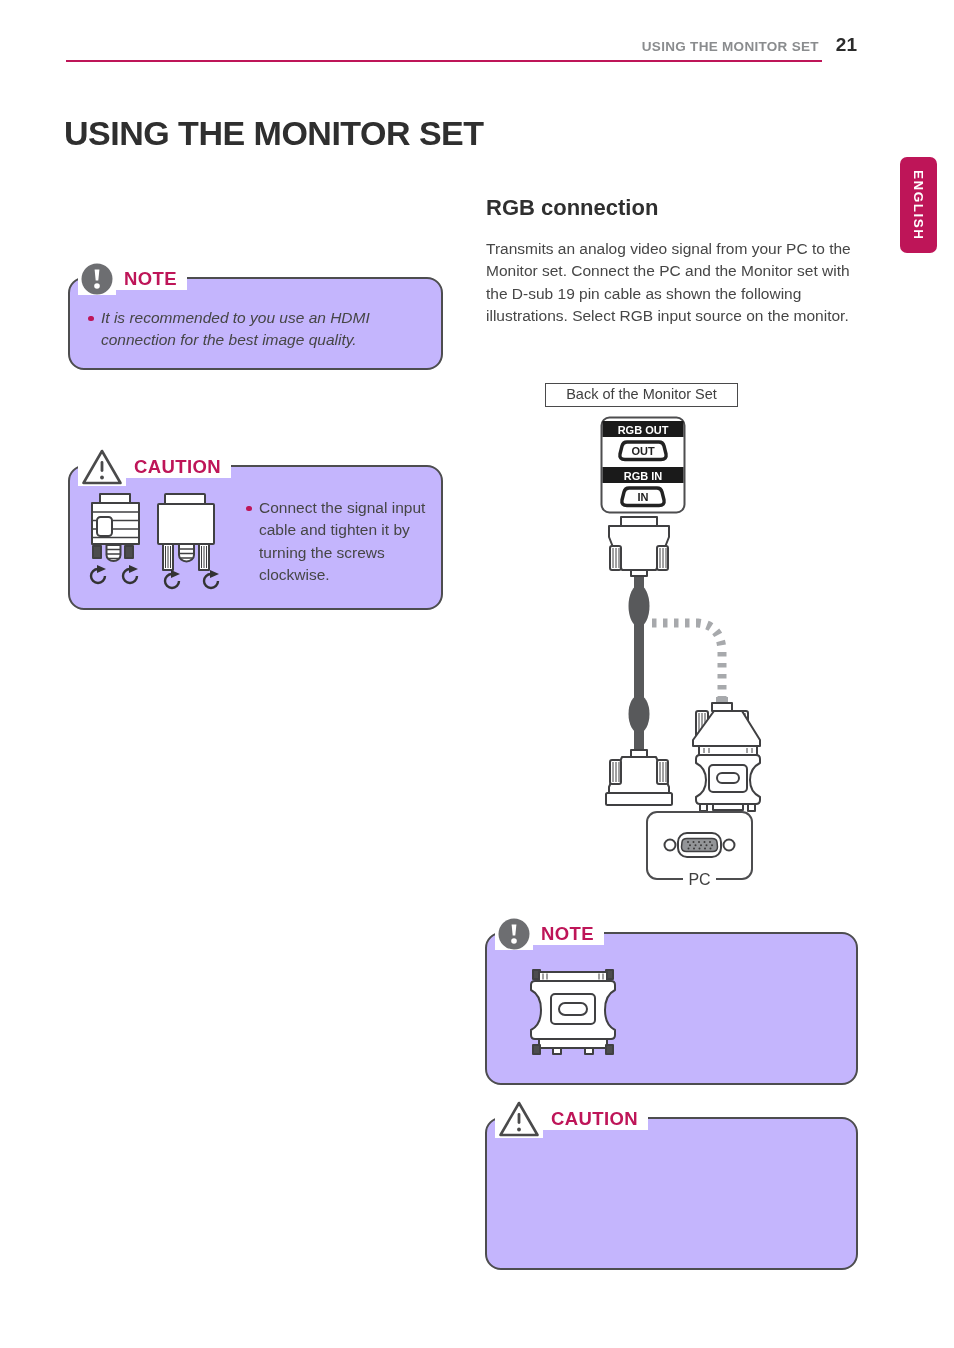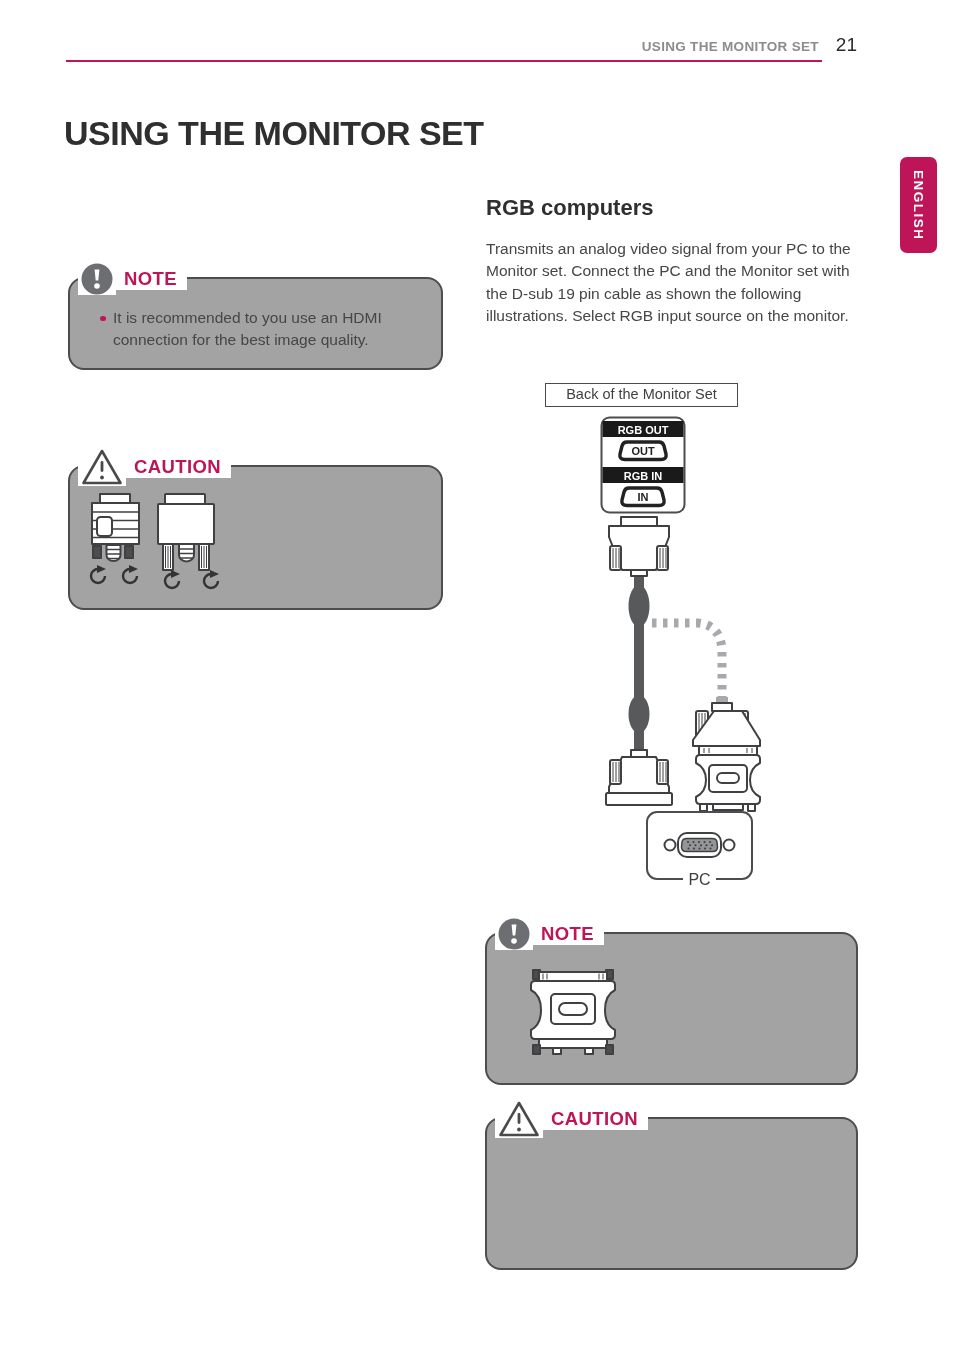--- a/index.html
+++ b/index.html
@@ -12,37 +12,37 @@
     --cable-dashed:#A7A9AC;
   }
   *{margin:0;padding:0;box-sizing:border-box;}
   html,body{background:#fff;}
   body{font-family:"Liberation Sans","DejaVu Sans",sans-serif;}
   .page{position:relative;width:954px;height:1348px;background:#fff;overflow:hidden;}
 
   
   .header-meta{position:absolute;top:34px;left:66px;width:791px;text-align:right;white-space:nowrap;}
   .header-section{font-size:13.5px;font-weight:bold;color:var(--header-gray);letter-spacing:.3px;vertical-align:baseline;}
-  .header-page{font-size:19px;font-weight:normal;color:#2B2B2B;margin-left:17px;vertical-align:baseline;}
+  .header-page{font-size:19px;font-weight:bold;color:#2B2B2B;margin-left:17px;vertical-align:baseline;}
   .header-rule{position:absolute;left:66px;top:60px;width:756px;height:2px;background:var(--accent);}
 
   
   .english-tab{position:absolute;left:900px;top:157px;width:37px;height:96px;background:var(--accent);
     border-radius:7px;color:#fff;display:flex;align-items:center;justify-content:center;
     writing-mode:vertical-rl;font-weight:bold;font-size:13.5px;letter-spacing:1.5px;}
 
   
   .doc-title{position:absolute;left:64px;top:114px;font-size:34px;font-weight:bold;color:var(--heading-text);letter-spacing:-0.5px;}
   .h2-pink{position:absolute;left:66px;top:192px;font-size:24px;font-weight:bold;color:var(--accent);}
   .h3-dark{position:absolute;left:486px;top:195px;font-size:22px;font-weight:bold;color:var(--heading-text);}
 
   .body-par{position:absolute;left:486px;top:238px;width:378px;font-size:15.5px;line-height:22.4px;color:var(--body-text);}
 
   
-  .callout{position:absolute;border:2px solid var(--box-border);border-radius:16px;background:#a3a3a3;}
+  .callout{position:absolute;border:2px solid var(--box-border);border-radius:16px;background:#c4b5fd;}
   .callout-head{position:absolute;top:-18px;left:8px;height:36px;display:flex;align-items:center;}
   .iconwrap{background:#fff;padding:0 3px;display:flex;align-items:center;}
   .callout-label{background:#fff;padding:0 10px 0 8px;color:var(--accent);font-weight:bold;font-size:18.5px;letter-spacing:.4px;}
   .note-circle{width:32px;height:32px;display:block;}
   .bullets{list-style:none;position:absolute;}
   .bullets li{position:relative;padding-left:15px;color:var(--body-text);font-size:15.5px;line-height:22.4px;}
   .bullets li::before{content:"";position:absolute;left:2px;top:8.5px;width:5.5px;height:5.5px;border-radius:50%;background:var(--accent);}
 
   
   .diagram-caption{position:absolute;left:545px;top:383px;width:193px;height:24px;border:1.5px solid #4A4A4B;
@@ -69,21 +69,21 @@
     <div class="callout-head">
       <span class="iconwrap">
         <svg class="note-circle" viewBox="0 0 32 32">
           <circle cx="16" cy="16" r="15.5" fill="#6D6E71"></circle>
           <path d="M13.6 6.5 h4.8 l-1.1 11 h-2.6 Z" fill="#fff"></path>
           <circle cx="16" cy="23" r="2.8" fill="#fff"></circle>
         </svg>
       </span>
       <span class="callout-label">NOTE</span>
     </div>
-    <ul class="bullets" style="left:28px;top:28px;width:312px;">
+    <ul class="bullets" style="left:16px;top:28px;width:312px;font-style:italic;">
       <li>It is recommended to you use an HDMI connection for the best image quality.</li>
     </ul>
   </div>
 
   <div class="callout" style="left:68px;top:465px;width:375px;height:145px;">
     <div class="callout-head">
       <span class="iconwrap">
         <svg width="42" height="38" viewBox="0 0 42 38">
           <polygon points="21,3 39.5,35 2.5,35" fill="#fff" stroke="#4A4A4B" stroke-width="2.6" stroke-linejoin="round"></polygon>
           <rect x="19.6" y="13" width="2.8" height="11" rx="1.4" fill="#4A4A4B"></rect>
@@ -127,23 +127,26 @@
         <g transform="translate(87,90)">
             <path d="M0,-7 A7,7 0 1 0 7,0"></path>
             <polygon points="-1,-11 8,-7 -1,-3" fill="#333" stroke="none"></polygon>
           </g>
         <g transform="translate(126,90)">
             <path d="M0,-7 A7,7 0 1 0 7,0"></path>
             <polygon points="-1,-11 8,-7 -1,-3" fill="#333" stroke="none"></polygon>
           </g>
       </g>
     </svg>
-  </div>
-
-  <h3 class="h3-dark">RGB computers</h3>
+    <ul class="bullets" style="left:174px;top:30px;width:192px;">
+      <li>Connect the signal input cable and tighten it by turning the screws clockwise.</li>
+    </ul>
+  </div>
+
+  <h3 class="h3-dark">RGB connection</h3>
   <p class="body-par">Transmits an analog video signal from your PC to the Monitor set. Connect the PC and the Monitor set with the D-sub 19 pin cable as shown the following illustrations. Select RGB input source on the monitor.</p>
 
   <div class="diagram-caption">Back of the Monitor Set</div>
 
   <svg class="abs" style="left:600px;top:416px;" width="86" height="98" viewBox="0 0 86 98">
     <rect x="1.5" y="1.5" width="83" height="95" rx="8" fill="#fff" stroke="#4D4D4F" stroke-width="2"></rect>
     <rect x="2.5" y="5" width="81" height="16" fill="#1A1A1A"></rect>
     <text x="43" y="17.5" text-anchor="middle" font-size="11" font-weight="bold" fill="#fff">RGB OUT</text>
     <path d="M27 26 L59 26 Q63 26 64 30 L66 38 Q67 43.5 61 43.5 L25 43.5 Q19 43.5 20 38 L22 30 Q23 26 27 26 Z" fill="#fff" stroke="#222" stroke-width="3.4" stroke-linejoin="round"></path>
     <text x="43" y="39" text-anchor="middle" font-size="11" font-weight="bold" fill="#222">OUT</text>

